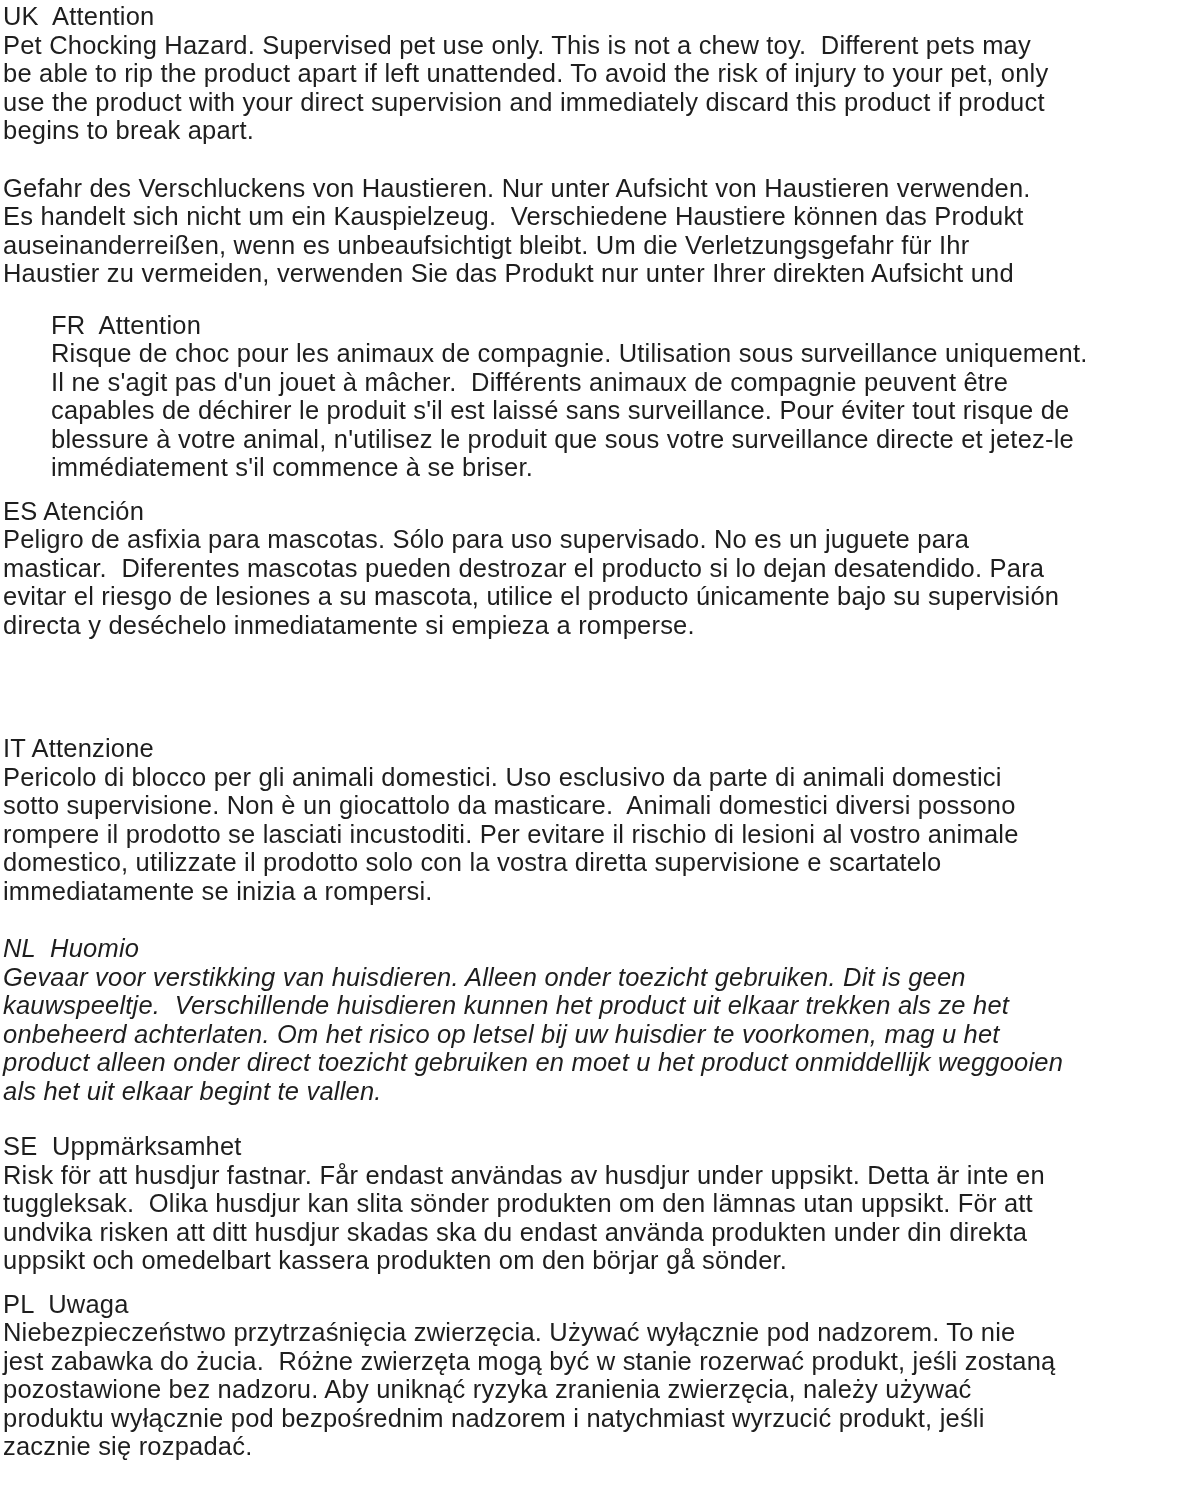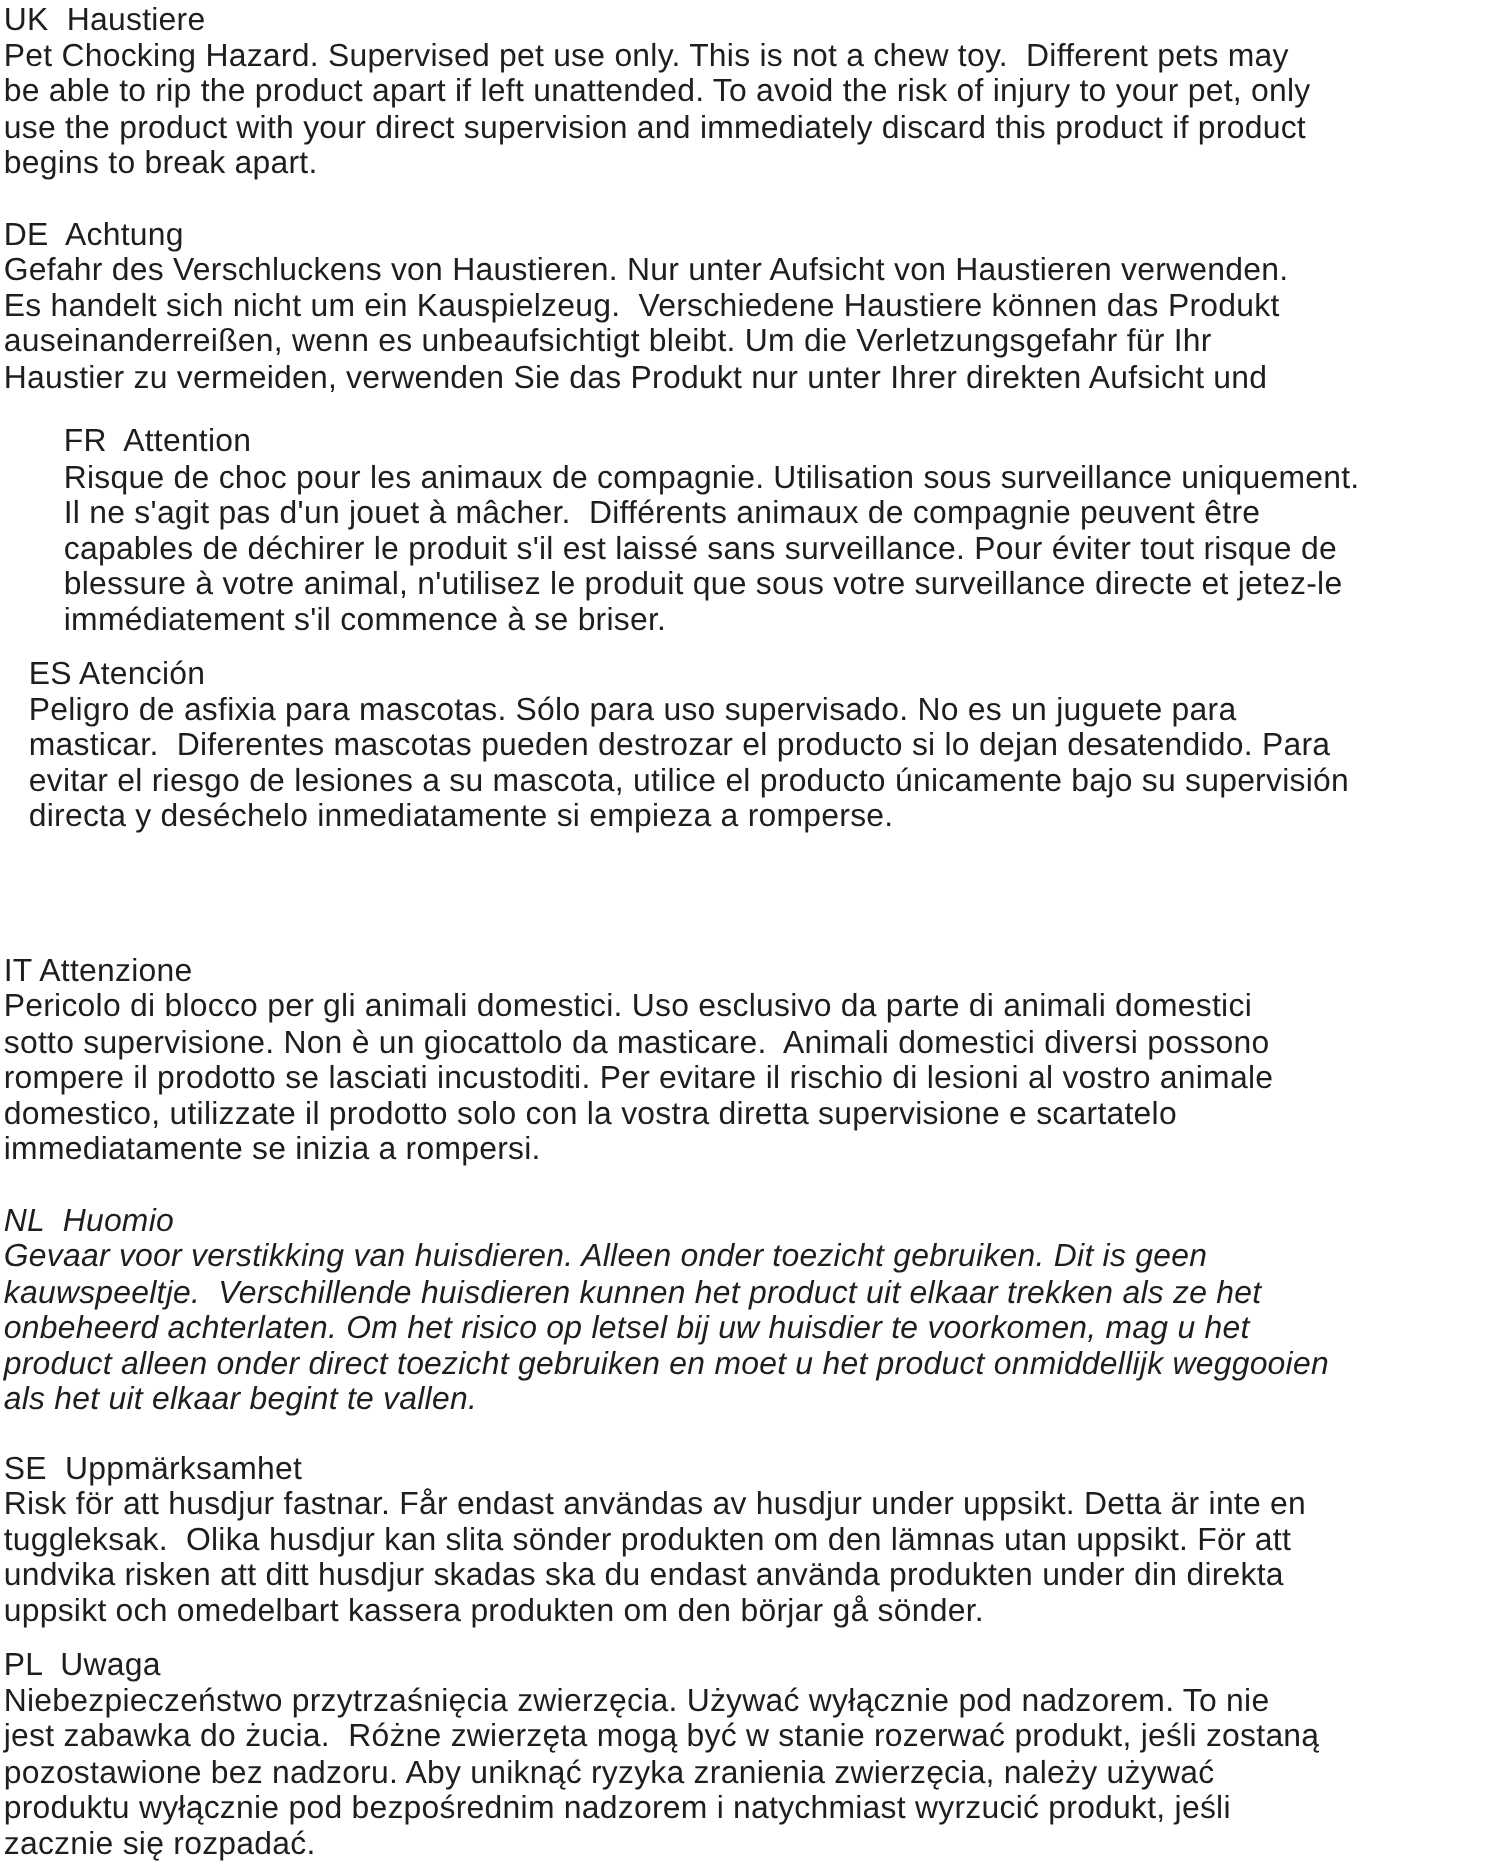--- a/index.html
+++ b/index.html
@@ -24,41 +24,40 @@
     margin: 0;
   }
   .sec-heading,
   .sec-body {
     white-space: pre-wrap;       
     font-weight: 400;
   }
   
   .gap-de { margin-top: 29px; }
   .gap-fr { margin-top: 23px; margin-left: 48px; }
-  .gap-es { margin-top: 15px; margin-left: 20px; }
+  .gap-es { margin-top: 15px; }
   .gap-it { margin-top: 95px; }  
   .gap-nl { margin-top: 29px; font-style: italic; }
   .gap-se { margin-top: 27px; }
   .gap-pl { margin-top: 15px; }
 </style>
 </head>
 <body>
 
 <main class="doc">
 
   <section class="warning-section">
-    <div class="sec-heading">UK  Haustiere</div>
+    <div class="sec-heading">UK  Attention</div>
     <div class="sec-body">Pet Chocking Hazard. Supervised pet use only. This is not a chew toy.  Different pets may
 be able to rip the product apart if left unattended. To avoid the risk of injury to your pet, only
 use the product with your direct supervision and immediately discard this product if product
 begins to break apart.</div>
   </section>
 
   <section class="warning-section gap-de">
-    <div class="sec-heading">DE  Achtung</div>
     <div class="sec-body">Gefahr des Verschluckens von Haustieren. Nur unter Aufsicht von Haustieren verwenden.
 Es handelt sich nicht um ein Kauspielzeug.  Verschiedene Haustiere können das Produkt
 auseinanderreißen, wenn es unbeaufsichtigt bleibt. Um die Verletzungsgefahr für Ihr
 Haustier zu vermeiden, verwenden Sie das Produkt nur unter Ihrer direkten Aufsicht und</div>
   </section>
 
   <section class="warning-section gap-fr">
     <div class="sec-heading">FR  Attention</div>
     <div class="sec-body">Risque de choc pour les animaux de compagnie. Utilisation sous surveillance uniquement.
 Il ne s'agit pas d'un jouet à mâcher.  Différents animaux de compagnie peuvent être

